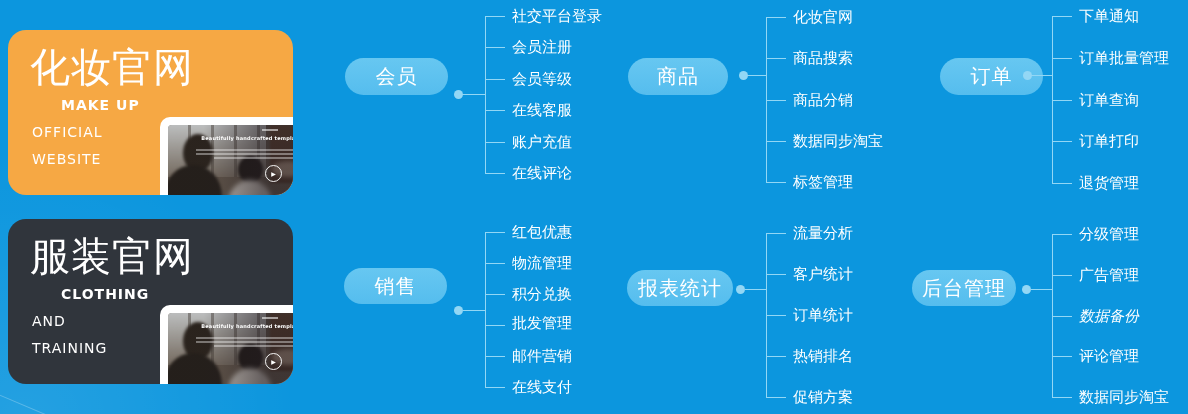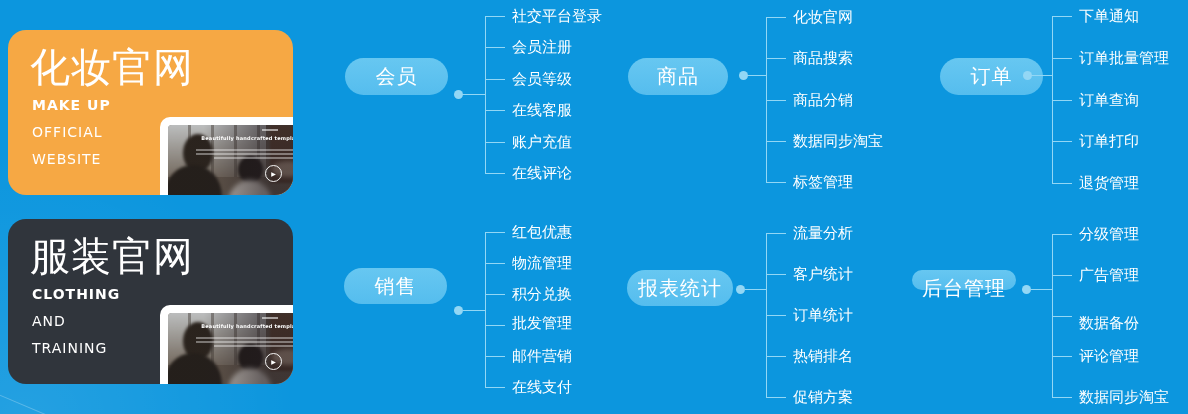--- a/index.html
+++ b/index.html
@@ -6,21 +6,21 @@
   body{font-family:"DejaVu Sans","Liberation Sans",sans-serif;}
   #stage{position:relative;width:1188px;height:414px;background:#0C96DE;overflow:hidden;}
   #stage .corner-glow{position:absolute;left:0;top:0;width:100%;height:100%;
     background:radial-gradient(circle at 2% 102%, rgba(255,255,255,.10), transparent 22%);pointer-events:none;}
   .streak{position:absolute;height:1px;background:rgba(255,255,255,.25);transform-origin:left center;}
 
   
   .card{position:absolute;left:8px;width:285px;border-radius:18px;overflow:hidden;color:#fff;}
   .card-title{position:absolute;left:22px;top:11px;height:52px;line-height:52px;font-size:40px;letter-spacing:1px;font-weight:400;white-space:nowrap;}
   .card-lines{position:absolute;left:24px;top:62px;font-size:14px;letter-spacing:1px;line-height:27px;font-weight:400;}
-  .card-lines .ln1{font-weight:700;}
+  .card-lines .ln1{font-weight:700;margin-left:29px;}
 
   
   .mockup{position:absolute;left:152px;width:170px;height:130px;background:#fff;border-radius:10px 0 0 0;}
   .photo{position:absolute;left:8px;top:8px;width:162px;height:122px;background:#6a5e52;border-radius:4px 0 0 0;overflow:hidden;}
   .ph-window{position:absolute;left:0;top:0;width:98px;height:52px;
     background:repeating-linear-gradient(90deg, transparent 0 20px, rgba(70,62,55,.45) 20px 23px),
                linear-gradient(180deg, rgba(226,232,235,.85), rgba(190,184,172,.25));filter:blur(.5px);}
   .ph-wood{position:absolute;left:102px;top:0;width:60px;height:58px;background:linear-gradient(180deg,#6e4c35,#54392a);filter:blur(1px);}
   .ph-blob{position:absolute;border-radius:50%;filter:blur(1.5px);}
   .ph-man-head{left:15px;top:9px;width:30px;height:38px;background:#2b241e;}
@@ -195,28 +195,28 @@
     <div class="tick" style="left:766px;top:356px;width:20px;"></div>
     <div class="tick" style="left:766px;top:397px;width:20px;"></div>
     <div class="leaf" style="left:793px;top:222px;">流量分析</div>
     <div class="leaf" style="left:793px;top:263px;">客户统计</div>
     <div class="leaf" style="left:793px;top:304px;">订单统计</div>
     <div class="leaf" style="left:793px;top:345px;">热销排名</div>
     <div class="leaf" style="left:793px;top:386px;">促销方案</div>
   </div>
 
   <div>
-    <div class="pill" style="left:912px;top:270px;width:104px;height:20px;line-height:36px;">后台管理</div>
+    <div class="pill" style="left:912px;top:270px;width:104px;height:36px;line-height:36px;">后台管理</div>
     <div class="dot" style="left:1022px;top:285px;"></div>
     <div class="hline" style="left:1031px;top:289px;width:21px;"></div>
     <div class="trunk" style="left:1052px;top:234px;height:163px;"></div>
     <div class="tick" style="left:1052px;top:234px;width:20px;"></div>
     <div class="tick" style="left:1052px;top:275px;width:20px;"></div>
     <div class="tick" style="left:1052px;top:316px;width:20px;"></div>
     <div class="tick" style="left:1052px;top:356px;width:20px;"></div>
     <div class="tick" style="left:1052px;top:397px;width:20px;"></div>
     <div class="leaf" style="left:1079px;top:223px;">分级管理</div>
     <div class="leaf" style="left:1079px;top:264px;">广告管理</div>
-    <div class="leaf" style="left:1079px;top:312px;">数据备份</div>
+    <div class="leaf" style="left:1079px;top:305px;font-style:italic;">数据备份</div>
     <div class="leaf" style="left:1079px;top:345px;">评论管理</div>
     <div class="leaf" style="left:1079px;top:386px;">数据同步淘宝</div>
   </div>
 </div>
 
 </body></html>

